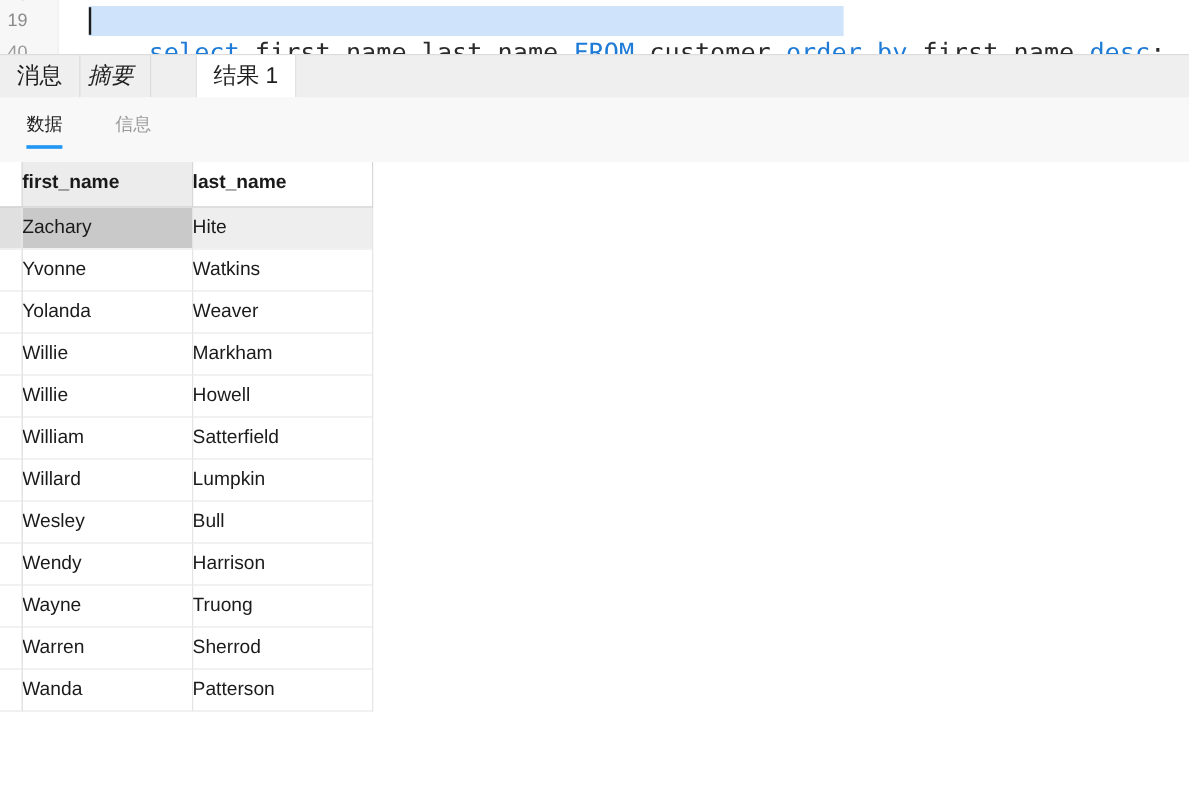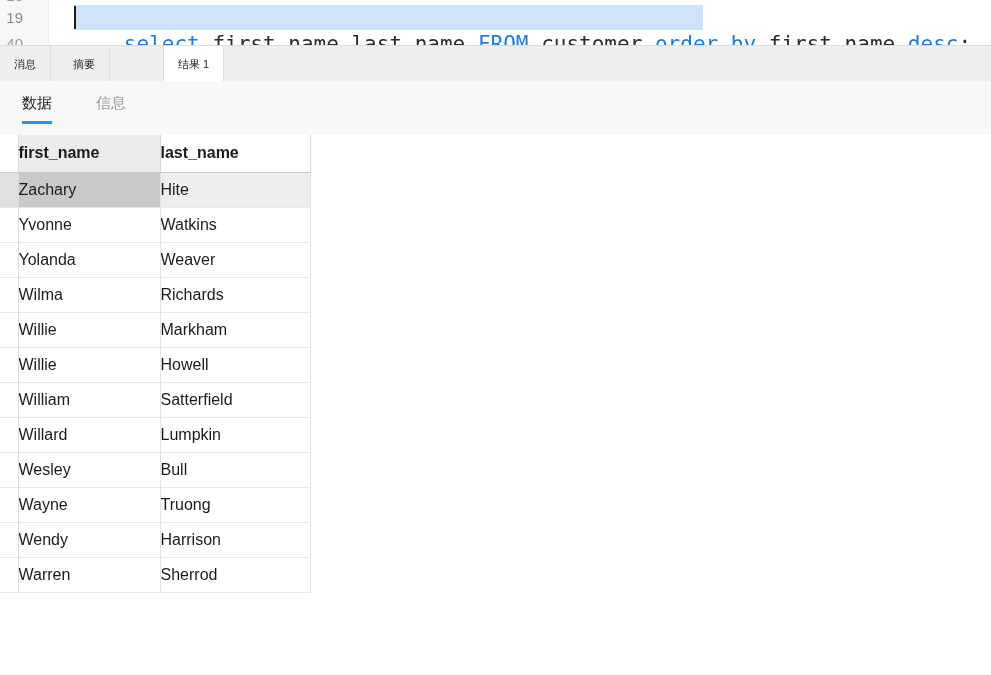--- a/index.html
+++ b/index.html
@@ -92,21 +92,21 @@
     background: #efefef;
     border-top: 1px solid #dcdcdc;
     border-bottom: 1px solid #d2d2d2;
   }
   .tab {
     position: absolute;
     top: 0;
     height: 36px;
     line-height: 36px;
     padding: 0 14px;
-    font-size: 11px;
+    font-size: 19px;
     color: #1f1f1f;
     box-sizing: border-box;
     border-right: 1px solid #dcdcdc;
     cursor: default;
   }
   .tab.active {
     background: #ffffff;
     border-left: 1px solid #dcdcdc;
     border-right: 1px solid #dcdcdc;
     border-bottom: 1px solid #ffffff;
@@ -218,21 +218,21 @@
     </div>
     <div class="code-sel" id="code-selection" style="width: 629.344px;"></div>
     <div class="code-line">
       <span class="run" id="sql-runs"><span class="tok-kw">select</span><span class="tok-id"> </span><span class="tok-id">first_name,last_name</span><span class="tok-id"> </span><span class="tok-kw">FROM</span><span class="tok-id"> </span><span class="tok-id">customer</span><span class="tok-id"> </span><span class="tok-kw">order by</span><span class="tok-id"> </span><span class="tok-id">first_name</span><span class="tok-id"> </span><span class="tok-kw">desc</span><span class="tok-pun">;</span></span>
     </div>
     <div class="caret"></div>
   </div>
 
   <div class="tabstrip" id="tabstrip">
       <div class="tab" style="left: 0px;"><span>消息</span></div>
-      <div class="tab" style="left: 59px;"><span>摘要</span></div>
+      <div class="tab" style="left: 59px; font-style: italic;"><span>摘要</span></div>
       <div class="tab active" style="left: 118px; margin-left: 45px;"><span>结果 1</span></div>
     </div>
 
   <div class="subtabbar" id="subtabbar">
       <div class="subtab active" style="left: 22px;"><span>数据</span></div>
       <div class="subtab inactive" style="left: 96px;"><span>信息</span></div>
     </div>
 
   <div class="grid">
     <table class="grid-table">
@@ -259,25 +259,20 @@
             <td class="cell"><span>Yvonne</span></td>
             <td class="cell"><span>Watkins</span></td>
           </tr>
           <tr class="row">
             <td class="cell-gutter"></td>
             <td class="cell"><span>Yolanda</span></td>
             <td class="cell"><span>Weaver</span></td>
           </tr>
           <tr class="row">
             <td class="cell-gutter"></td>
-            <td class="cell"><span>Wilma</span></td>
-            <td class="cell"><span>Richards</span></td>
-          </tr>
-          <tr class="row">
-            <td class="cell-gutter"></td>
             <td class="cell"><span>Willie</span></td>
             <td class="cell"><span>Markham</span></td>
           </tr>
           <tr class="row">
             <td class="cell-gutter"></td>
             <td class="cell"><span>Willie</span></td>
             <td class="cell"><span>Howell</span></td>
           </tr>
           <tr class="row">
             <td class="cell-gutter"></td>
@@ -289,30 +284,35 @@
             <td class="cell"><span>Willard</span></td>
             <td class="cell"><span>Lumpkin</span></td>
           </tr>
           <tr class="row">
             <td class="cell-gutter"></td>
             <td class="cell"><span>Wesley</span></td>
             <td class="cell"><span>Bull</span></td>
           </tr>
           <tr class="row">
             <td class="cell-gutter"></td>
+            <td class="cell"><span>Wendy</span></td>
+            <td class="cell"><span>Harrison</span></td>
+          </tr>
+          <tr class="row">
+            <td class="cell-gutter"></td>
             <td class="cell"><span>Wayne</span></td>
             <td class="cell"><span>Truong</span></td>
           </tr>
           <tr class="row">
             <td class="cell-gutter"></td>
-            <td class="cell"><span>Wendy</span></td>
-            <td class="cell"><span>Harrison</span></td>
-          </tr>
-          <tr class="row">
-            <td class="cell-gutter"></td>
             <td class="cell"><span>Warren</span></td>
             <td class="cell"><span>Sherrod</span></td>
+          </tr>
+          <tr class="row">
+            <td class="cell-gutter"></td>
+            <td class="cell"><span>Wanda</span></td>
+            <td class="cell"><span>Patterson</span></td>
           </tr>
         </tbody>
     </table>
   </div>
 
 </div>
 
 </body></html>

